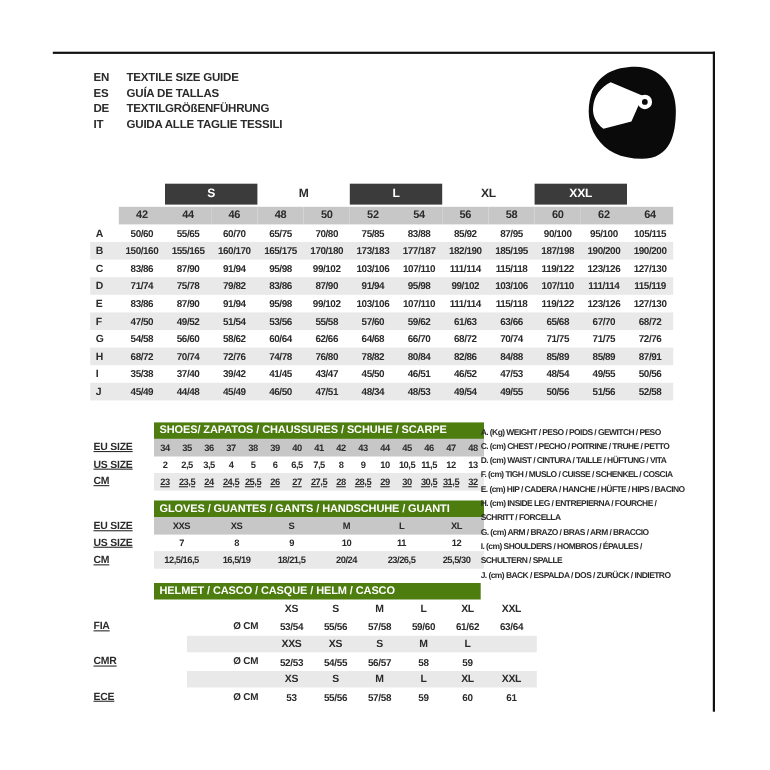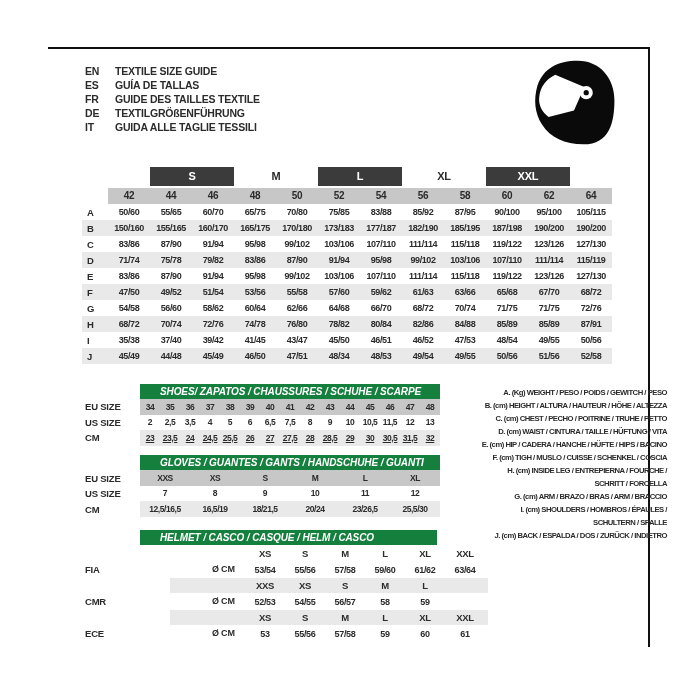--- a/index.html
+++ b/index.html
@@ -24,31 +24,31 @@
   .grp { position:absolute; top:0; width:84px; height:19px; line-height:19px; text-align:center; font-size:11px; }
   .grp-dark { background:#3b3b3b; color:#fff; }
   .t-row { display:grid; grid-template-columns:26px repeat(12,42px); height:16px; align-items:center; }
   .sizes-row .cell { background:#c7c7c7; font-size:10px; text-align:center; height:16px; line-height:16px; letter-spacing:-0.3px; }
   .data-row { font-size:9px; letter-spacing:-0.4px; }
   .data-row.band-light { background:#e9e9e9; }
   .t-label { font-size:9.5px; padding-left:5px; letter-spacing:0; }
   .t-cell { text-align:center; }
 
   
-  .bar { position:absolute; height:15px; background:#15803d; color:#fff; font-size:10px; line-height:15px; padding-left:20px; letter-spacing:-0.1px;font-style:italic; }
-  .side-label { position:absolute; font-size:9.5px; }
+  .bar { position:absolute; height:15px; background:#4d7c0f; color:#fff; font-size:10px; line-height:15px; padding-left:5px; letter-spacing:-0.1px; }
+  .side-label { position:absolute; font-size:9.5px;text-decoration:underline; }
   .srow { position:absolute; left:140px; display:grid; height:15.5px; align-items:center; text-align:center; }
   .srow .cell { font-size:8.5px; letter-spacing:-0.45px; }
   .cols15 { grid-template-columns:repeat(15,20px); }
   .cols6  { grid-template-columns:repeat(6,50px); }
   .band-dark  { background:#c7c7c7; }
   .band-light { background:#e9e9e9; }
 
   
-  .legend { position:absolute; left:461px; top:386px; width:206px;text-align:right; }
+  .legend { position:absolute; left:437px; top:386px; width:206px; }
   .legend-line { font-size:7.7px; letter-spacing:-0.5px; line-height:13px; white-space:nowrap; }
 
   
   .h-band { position:absolute; left:170px; width:318px; height:15px; background:#e9e9e9; }
   .h-row { position:absolute; left:245px; display:grid; grid-template-columns:repeat(6,40px); height:15px; align-items:center; text-align:center; }
   .h-row .cell { font-size:9.5px; letter-spacing:-0.3px; }
   .h-row.vals .cell { font-size:9px; }
   .ocm { position:absolute; left:212px; font-size:9px; }
 </style>
 </head>
@@ -60,24 +60,20 @@
   <div class="border-right"></div>
 
   <div class="langs">
       <div class="lang-row">
         <span class="lang-code">EN</span>
         <span class="lang-text">TEXTILE SIZE GUIDE</span>
       </div>
       <div class="lang-row">
         <span class="lang-code">ES</span>
         <span class="lang-text">GUÍA DE TALLAS</span>
-      </div>
-      <div class="lang-row">
-        <span class="lang-code">FR</span>
-        <span class="lang-text">GUIDE DES TAILLES TEXTILE</span>
       </div>
       <div class="lang-row">
         <span class="lang-code">DE</span>
         <span class="lang-text">TEXTILGRÖßENFÜHRUNG</span>
       </div>
       <div class="lang-row">
         <span class="lang-code">IT</span>
         <span class="lang-text">GUIDA ALLE TAGLIE TESSILI</span>
       </div>
     </div>
@@ -355,33 +351,30 @@
       <span class="cell">20/24</span>
       <span class="cell">23/26,5</span>
       <span class="cell">25,5/30</span>
     </div>
 
   <div class="legend">
       <div class="legend-item">
         <div class="legend-line">A. (Kg) WEIGHT / PESO / POIDS / GEWITCH / PESO</div>
       </div>
       <div class="legend-item">
-        <div class="legend-line">B. (cm) HEIGHT / ALTURA / HAUTEUR / HÖHE / ALTEZZA</div>
-      </div>
-      <div class="legend-item">
         <div class="legend-line">C. (cm) CHEST / PECHO / POITRINE / TRUHE / PETTO</div>
       </div>
       <div class="legend-item">
         <div class="legend-line">D. (cm) WAIST / CINTURA / TAILLE / HÜFTUNG / VITA</div>
       </div>
       <div class="legend-item">
+        <div class="legend-line">F. (cm) TIGH / MUSLO / CUISSE / SCHENKEL / COSCIA</div>
+      </div>
+      <div class="legend-item">
         <div class="legend-line">E. (cm) HIP / CADERA / HANCHE / HÜFTE / HIPS / BACINO</div>
-      </div>
-      <div class="legend-item">
-        <div class="legend-line">F. (cm) TIGH / MUSLO / CUISSE / SCHENKEL / COSCIA</div>
       </div>
       <div class="legend-item">
         <div class="legend-line">H. (cm) INSIDE LEG / ENTREPIERNA / FOURCHE /</div>
         <div class="legend-line">SCHRITT / FORCELLA</div>
       </div>
       <div class="legend-item">
         <div class="legend-line">G. (cm) ARM / BRAZO / BRAS / ARM / BRACCIO</div>
       </div>
       <div class="legend-item">
         <div class="legend-line">I. (cm) SHOULDERS / HOMBROS / ÉPAULES /</div>

